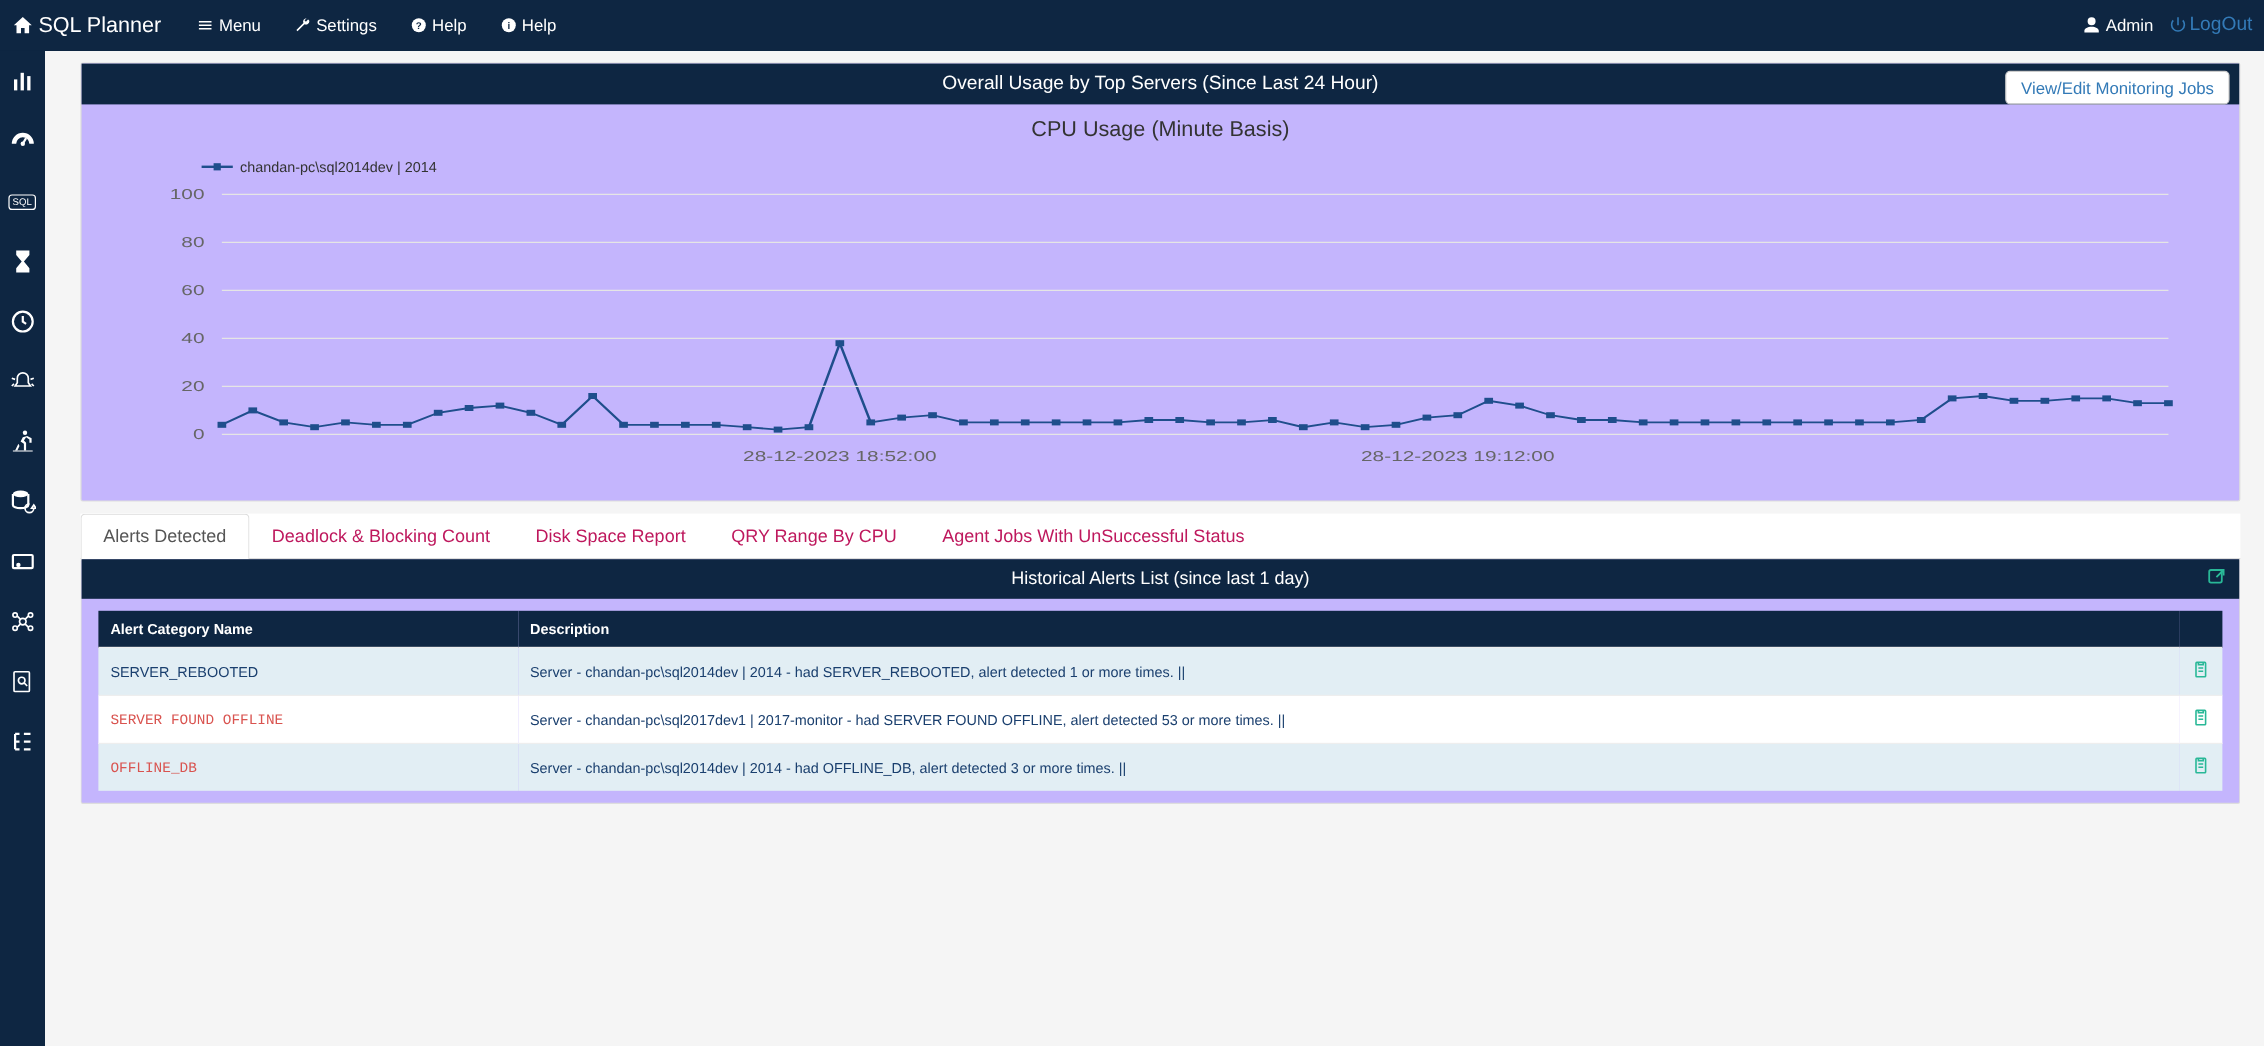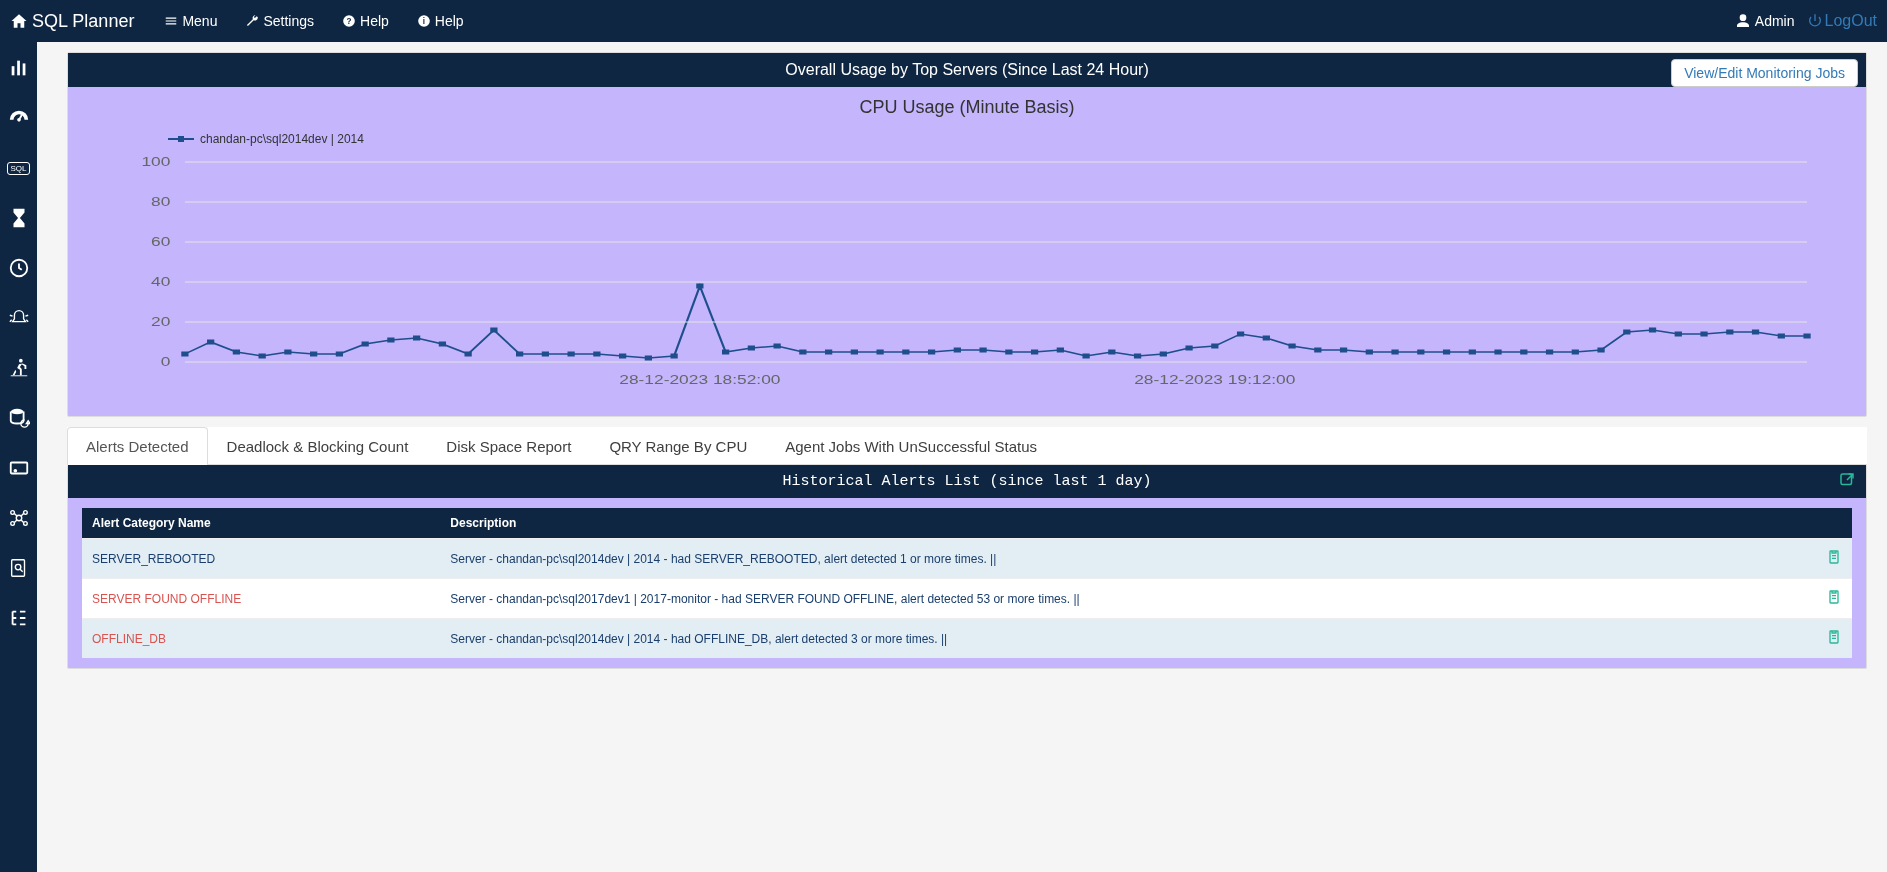--- a/index.html
+++ b/index.html
@@ -23,33 +23,33 @@
 .card { background:#c4b5fd; border:1px solid #ddd; border-radius:2px; margin-bottom:10px;}
 .card-header { background:#0e2642; color:#fff; padding:8px 12px; font-size:16px; text-align:center; position:relative; display:flex; align-items:center; justify-content:center;}
 .card-header .btn-right { position:absolute; right:8px; top:6px; background:#fff; border:1px solid #ccc; color:#337ab7; padding:5px 12px; font-size:14px; border-radius:4px; cursor:pointer;}
 .chart-title { text-align:center; font-size:18px; color:#333; padding:10px 0 4px;}
 .chart-wrap { padding:10px 30px 20px; }
 .legend { font-size:12px; color:#333; margin-left:70px; margin-bottom:6px; display:flex; align-items:center; gap:6px;}
 .legend-line { width:26px; height:2px; background:#1f4e8c; position:relative;}
 .legend-line::after{content:'';width:6px;height:6px;background:#1f4e8c;position:absolute;left:10px;top:-2px;}
 svg.chart { width:100%; height:240px; }
 .tabs { display:flex; border-bottom:1px solid #ddd; background:#fff;}
-.tab { padding:10px 18px; font-size:15px; color:#404040; cursor:pointer; border:1px solid transparent; border-bottom:none; margin-bottom:-1px;}
+.tab { padding:10px 18px; font-size:15px; color:#be185d; cursor:pointer; border:1px solid transparent; border-bottom:none; margin-bottom:-1px;}
 .tab.active { color:#555; background:#fff; border-color:#ddd; border-radius:4px 4px 0 0;}
-.panel-header { background:#0e2642; color:#fff; text-align:center; padding:8px; font-size:15px; position:relative;font-family:Liberation Mono, monospace;}
+.panel-header { background:#0e2642; color:#fff; text-align:center; padding:8px; font-size:15px; position:relative;}
 .panel-header .ext-icon { position:absolute; right:10px; top:6px; color:#29b897; cursor:pointer;}
 .table-wrap { padding:10px 14px;}
 table.data { width:100%; border-collapse:collapse; font-size:12px;}
 table.data thead { background:#0e2642; color:#fff;}
 table.data th { text-align:left; padding:8px 10px; font-weight:600;}
 table.data td { padding:9px 10px; border-top:1px solid #eee;}
 table.data tbody tr:nth-child(odd){ background:#e2eef4;}
 table.data tbody tr:nth-child(even){ background:#fff;}
 .cat-normal { color:#1a3f6e;}
-.cat-red { color:#d9534f;}
+.cat-red { color:#d9534f;font-family:Liberation Mono, monospace;}
 .desc { color:#1a3f6e;}
 .row-icon { color:#29b897; cursor:pointer; text-align:right;}
 .row-icon svg{width:16px;height:18px;}
 </style>
 </head>
 <body>
 
 <div class="topbar">
   <div class="brand">
     <svg width="18" height="18" viewBox="0 0 24 24" fill="#fff">

